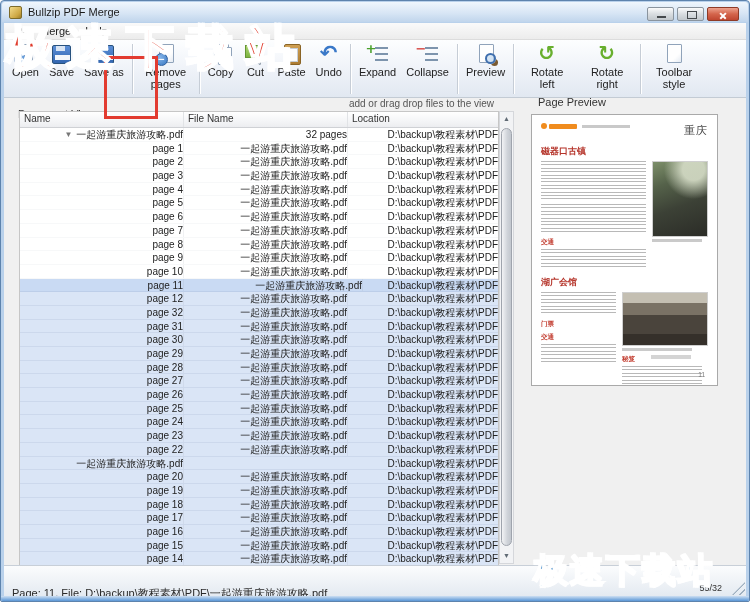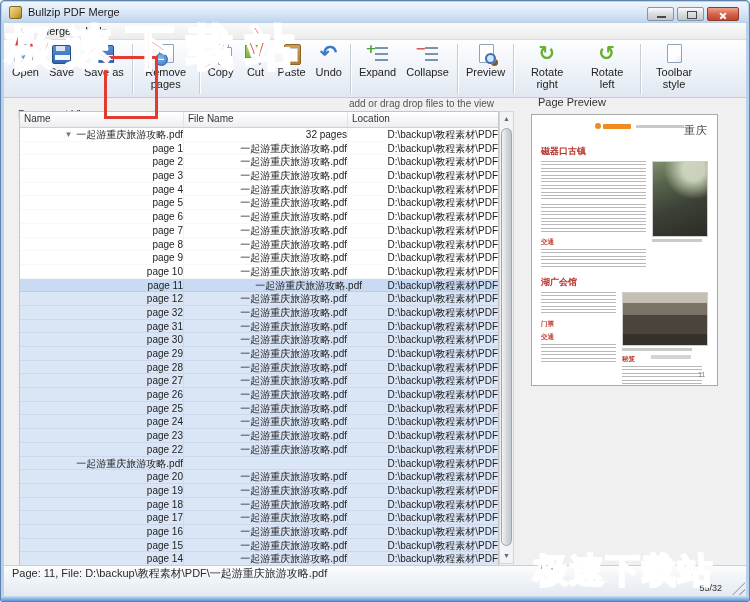--- a/index.html
+++ b/index.html
@@ -159,21 +159,21 @@
   .vs-thumb{
     position:absolute;left:1px;top:16px;width:11px;height:418px;border-radius:6px;
     background:linear-gradient(90deg,#f2f3f5,#cfd3d9 60%,#c2c7ce);border:1px solid #9fa4ad;box-sizing:border-box;
   }
   
   .preview-page{
     position:absolute;left:527px;top:91px;width:187px;height:272px;
     background:#fff;border:1px solid #a9a9a9;box-sizing:border-box;
     padding:8px 9px;overflow:hidden;
   }
-  .pv-head{display:flex;justify-content:flex-end;align-items:flex-start;}
+  .pv-head{display:flex;justify-content:space-between;align-items:flex-start;}
   .pv-logo{display:flex;align-items:center;gap:2px;}
   .pv-logo-dot{width:6px;height:6px;border-radius:50%;background:#f08c1e;}
   .pv-logo-bar{width:28px;height:5px;background:#f08c1e;border-radius:1px;}
   .pv-logo-micro{width:48px;height:3px;background:#c9c9c9;margin-left:3px;}
   .pv-region{font-size:11px;color:#4a4a4a;letter-spacing:1px;}
   .pv-sec-title{font-size:9px;font-weight:bold;color:#b5342a;margin-top:7px;}
   .pv-sub{font-size:6.5px;font-weight:bold;color:#c23b2e;margin:4px 0 2px 0;}
   .pv-row{display:flex;gap:6px;margin-top:3px;}
   .pv-colL{flex:1;}
   .lines{background:repeating-linear-gradient(to bottom,#9a9a9a 0 1px,transparent 1px 3.4px);opacity:.7;}
@@ -189,21 +189,21 @@
     background:
       linear-gradient(#c4bfb2 0 20%,#7a7265 20% 42%,#4a443c 42% 78%,#35302a 78% 100%);
   }
   .pv-pagenum{position:absolute;right:12px;bottom:7px;font-size:6.5px;color:#777;}
   .pv-links{position:absolute;right:26px;bottom:26px;width:40px;height:4px;background:#c9c9c9;opacity:.8;}
   
   .statusbar{
     position:absolute;left:0;right:0;bottom:0;height:30px;
     background:linear-gradient(#fbfcfd,#e4eaf1);border-top:1px solid #c8cfd8;
   }
-  .status-left{position:absolute;left:8px;top:0;font-size:11px;color:#2a2a2a;white-space:nowrap;}
+  .status-left{position:absolute;left:8px;top:20px;font-size:11px;color:#2a2a2a;white-space:nowrap;}
   .status-right{position:absolute;right:24px;bottom:3px;font-size:9px;color:#333;}
   .grip{
     position:absolute;right:1px;bottom:1px;width:13px;height:13px;
     background:repeating-linear-gradient(135deg,#9fb0c0 0 1.5px,transparent 1.5px 4.5px);
     clip-path:polygon(100% 0,100% 100%,0 100%);
   }
   
   .wm{
     position:absolute;font-weight:bold;z-index:50;pointer-events:none;white-space:nowrap;
     -webkit-text-stroke:2px #ffffff;
@@ -282,26 +282,26 @@
           <div class="ic ic-collapse"></div>
           <div class="lbl">Collapse</div>
         </div>
         <div class="tb-sep"></div>
         <div class="tb-btn">
           <div class="ic ic-preview"></div>
           <div class="lbl">Preview</div>
         </div>
         <div class="tb-sep"></div>
         <div class="tb-btn">
+          <div class="ic ic-rotate-left"></div>
+          <div class="lbl">Rotate left</div>
+        </div>
+        <div class="tb-btn">
           <div class="ic ic-rotate-right"></div>
           <div class="lbl">Rotate right</div>
-        </div>
-        <div class="tb-btn">
-          <div class="ic ic-rotate-left"></div>
-          <div class="lbl">Rotate left</div>
         </div>
         <div class="tb-sep"></div>
         <div class="tb-btn">
           <div class="ic ic-toolbar-style"></div>
           <div class="lbl">Toolbar style</div>
         </div>
       </div>
     <div class="remove-highlight"></div>
 
     <div class="docview-label">Document View</div>

